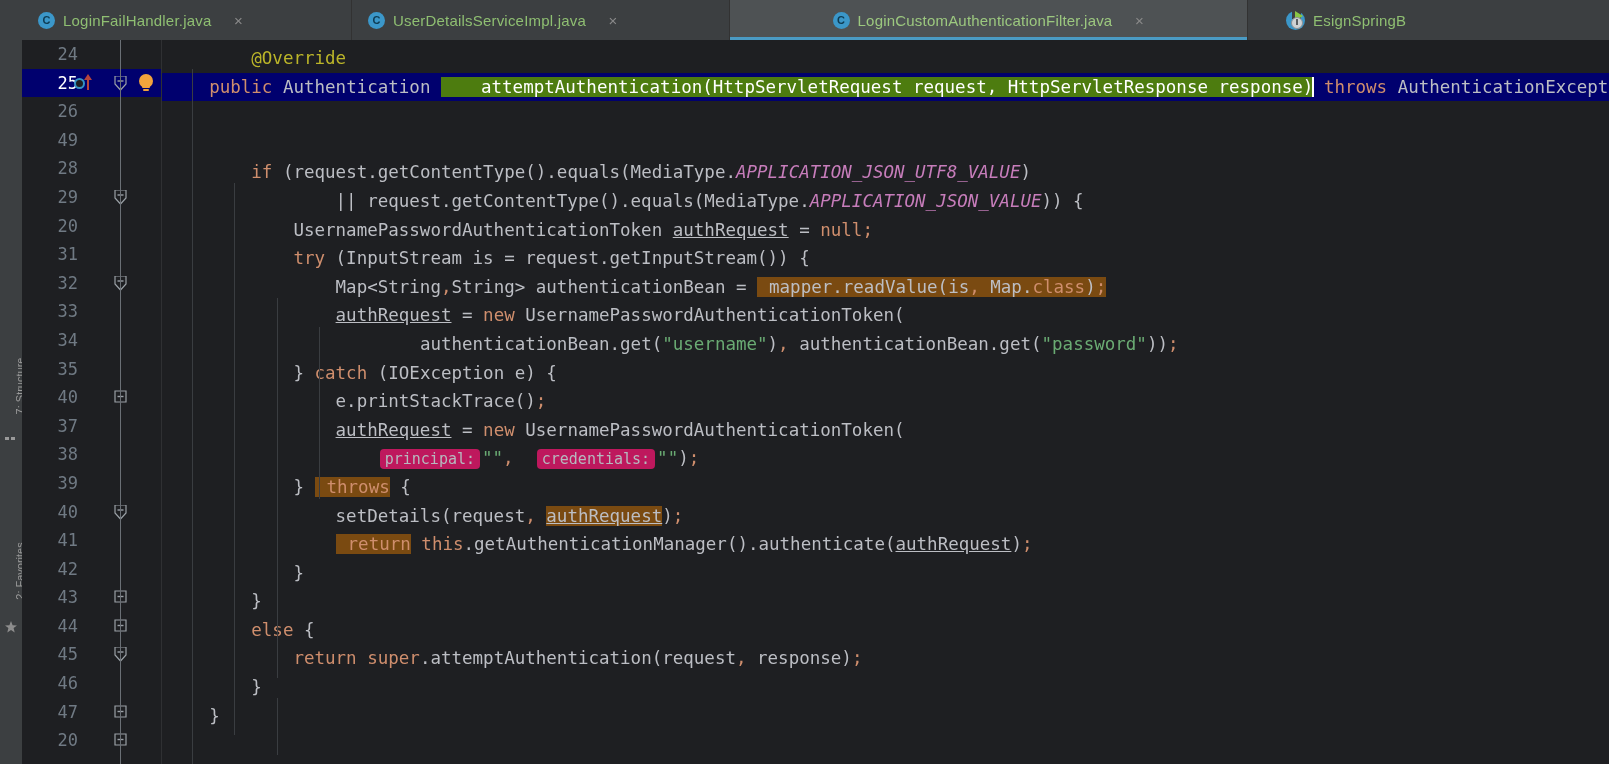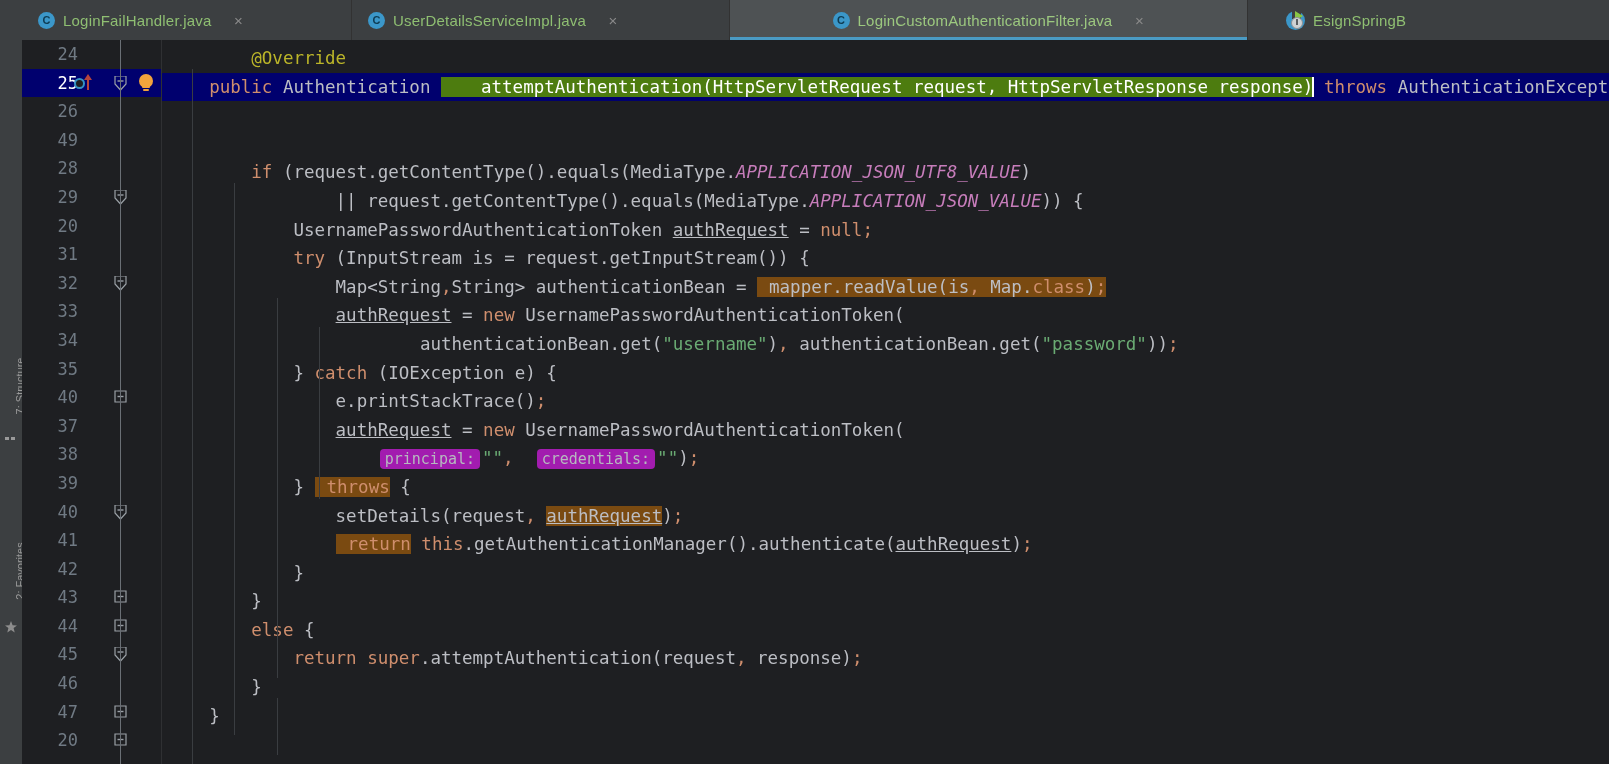--- a/index.html
+++ b/index.html
@@ -164,21 +164,21 @@
   
   .sel{background:#4d7c0f;color:#ffffff;padding-left:40px;}
   .hl{background:#7a4a11;padding-left:12px;}
   .hlu{background:#7a4a11;text-decoration:underline;}
   .caret{
     display:inline-block;width:2px;height:20px;background:#ffffff;
     vertical-align:-4px;margin:0 -1px;
   }
   
   .hint{
-    background:#a21caf;color:#b6babf;border-radius:4px;
+    background:#be185d;color:#b6babf;border-radius:4px;
     font-size:15px;padding:1px 5px;margin:0 2px;
   }
 </style>
 </head>
 <body>
 
 <div id="root">
 
   <div class="toolstrip">
     <div class="ticon" style="top:432px;">

